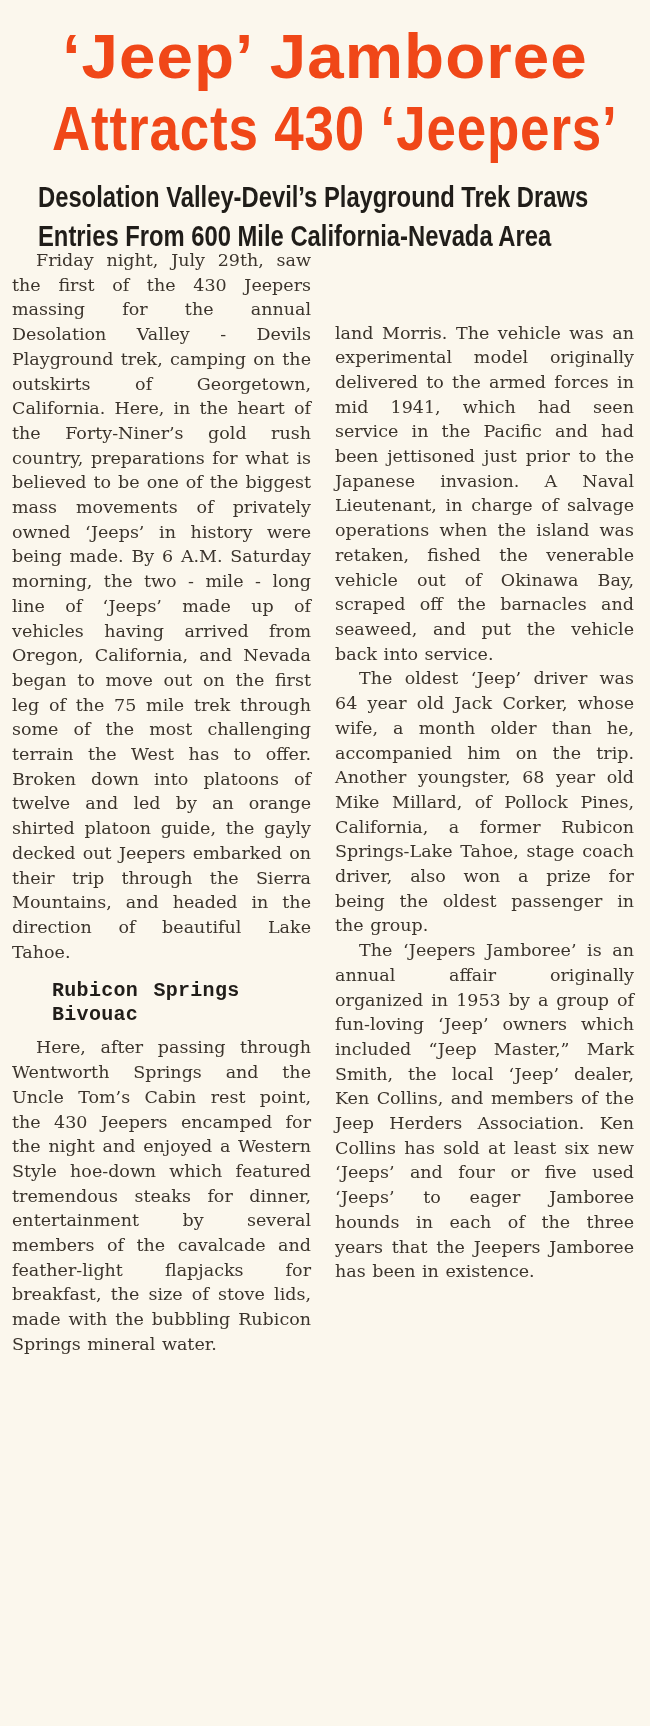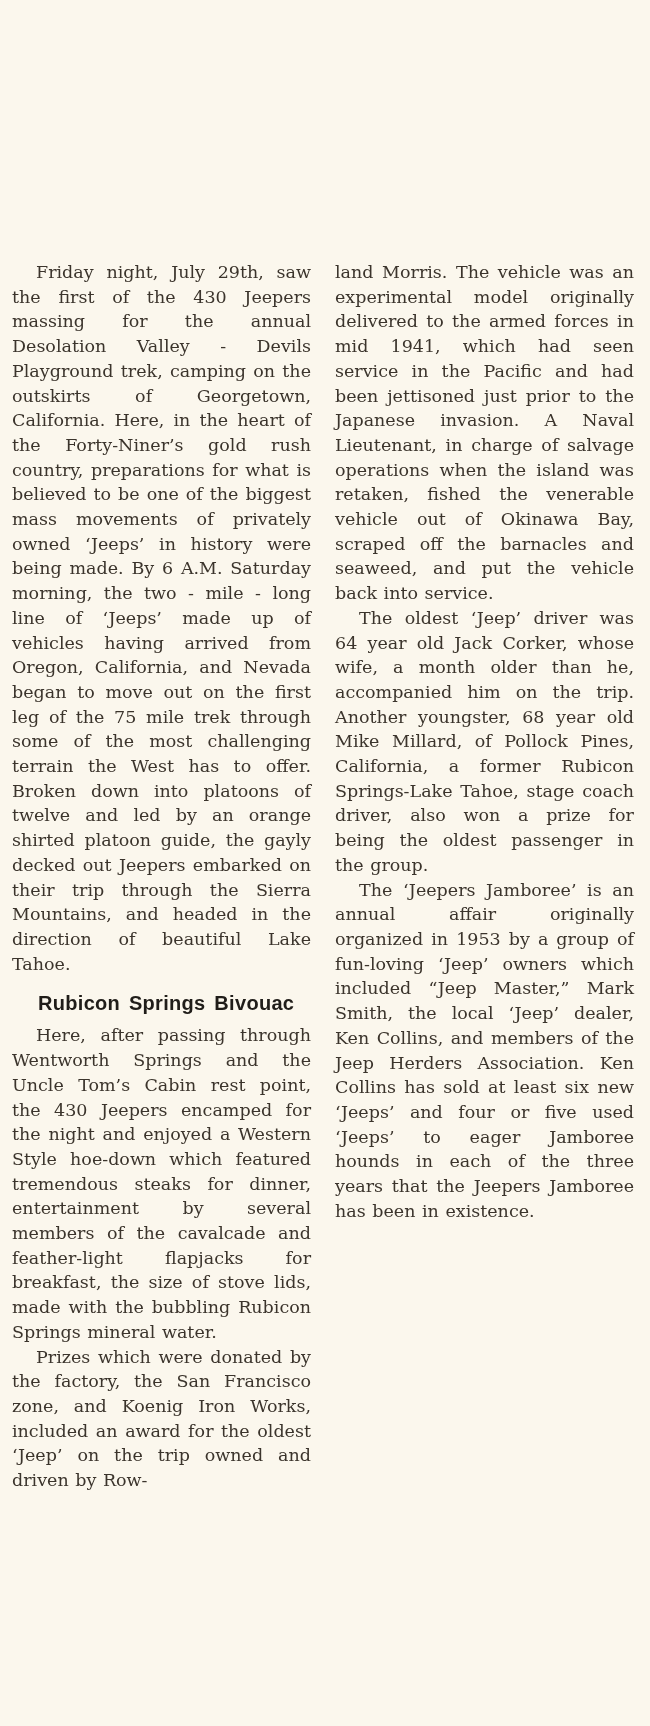--- a/index.html
+++ b/index.html
@@ -42,62 +42,70 @@
     white-space:nowrap;
     font-size:29px;
     line-height:39px;
     transform:scaleX(0.82);
     transform-origin:left center;
     letter-spacing:0px;
   }
   
   .columns{
     position:absolute;
-    top:260px;
+    top:248px;
     left:12px;
     display:flex;
     gap:24px;
+    align-items:center;
   }
   .col{
     width:299px;
   }
   .para{
     font-size:17.5px;
     line-height:24.7px;
     text-align:justify;
     text-indent:24px;
     hyphens:auto;
     -webkit-hyphens:auto;
     word-spacing:1px;
   }
   .para.no-indent{text-indent:0;}
   .subhead{
-    font-family:Liberation Sans, sans-serif;
+    font-family:Liberation Mono, monospace;
     font-weight:bold;
     font-size:20px;
     line-height:24px;
     color:var(--subtitle-ink,#201D19);
-    margin:15px 0 8px 26px;
+    margin:15px 0 8px 40px;
     letter-spacing:0.3px;
     word-spacing:3px;
   }
 </style>
 </head>
 <body>
 
 <div class="page" style="--paper: #FBF7ED; --accent: #F04718; --ink: #3B342C; --subtitle-ink: #201D19;">
 
+  <h1 class="headline">
+    <span class="hl hl-1">‘Jeep’ Jamboree</span>
+    <span class="hl hl-2">Attracts 430 ‘Jeepers’</span>
+  </h1>
 
+  <h2 class="subtitle">
+    <span class="st">Desolation Valley-Devil’s Playground Trek Draws</span>
+    <span class="st">Entries From 600 Mile California-Nevada Area</span>
+  </h2>
 
   <div class="columns">
     <div class="col">
         <div class="para">Friday night, July 29th, saw the first of the 430 Jeepers massing for the annual Desolation Valley - Devils Playground trek, camping on the outskirts of Georgetown, California. Here, in the heart of the Forty-Niner’s gold rush country, preparations for what is believed to be one of the biggest mass movements of privately owned ‘Jeeps’ in history were being made. By 6 A.M. Saturday morning, the two - mile - long line of ‘Jeeps’ made up of vehicles having arrived from Oregon, California, and Nevada began to move out on the first leg of the 75 mile trek through some of the most challenging terrain the West has to offer. Broken down into platoons of twelve and led by an orange shirted platoon guide, the gayly decked out Jeepers embarked on their trip through the Sierra Mountains, and headed in the direction of beautiful Lake Tahoe.</div>
         <div class="subhead">Rubicon Springs Bivouac</div>
         <div class="para">Here, after passing through Wentworth Springs and the Uncle Tom’s Cabin rest point, the 430 Jeepers encamped for the night and enjoyed a Western Style hoe-down which featured tremendous steaks for dinner, entertainment by several members of the cavalcade and feather-light flapjacks for breakfast, the size of stove lids, made with the bubbling Rubicon Springs mineral water.</div>
-        <div class="para">Prizes which were donated by the factory, the San Francisco zone, and Koenig Iron Works, included an award for the oldest ‘Jeep’ on the trip owned and driven by Row-</div>
       </div>
     <div class="col">
         <div class="para no-indent">land Morris. The vehicle was an experimental model originally delivered to the armed forces in mid 1941, which had seen service in the Pacific and had been jettisoned just prior to the Japanese invasion. A Naval Lieutenant, in charge of salvage operations when the island was retaken, fished the venerable vehicle out of Okinawa Bay, scraped off the barnacles and seaweed, and put the vehicle back into service.</div>
         <div class="para">The oldest ‘Jeep’ driver was 64 year old Jack Corker, whose wife, a month older than he, accompanied him on the trip. Another youngster, 68 year old Mike Millard, of Pollock Pines, California, a former Rubicon Springs-Lake Tahoe, stage coach driver, also won a prize for being the oldest passenger in the group.</div>
         <div class="para">The ‘Jeepers Jamboree’ is an annual affair originally organized in 1953 by a group of fun-loving ‘Jeep’ owners which included “Jeep Master,” Mark Smith, the local ‘Jeep’ dealer, Ken Collins, and members of the Jeep Herders Association. Ken Collins has sold at least six new ‘Jeeps’ and four or five used ‘Jeeps’ to eager Jamboree hounds in each of the three years that the Jeepers Jamboree has been in existence.</div>
       </div>
   </div>
 
 </div>
 

